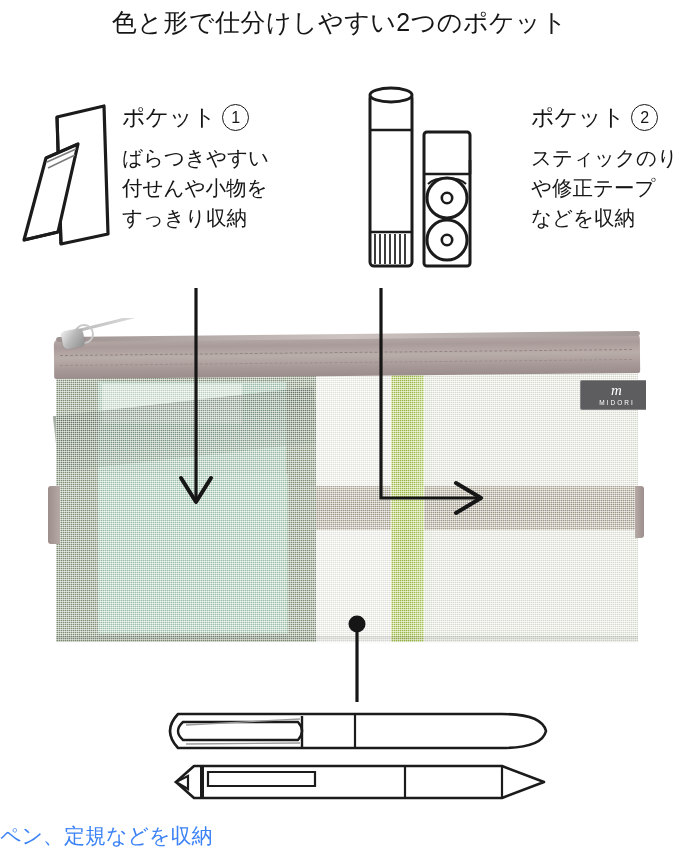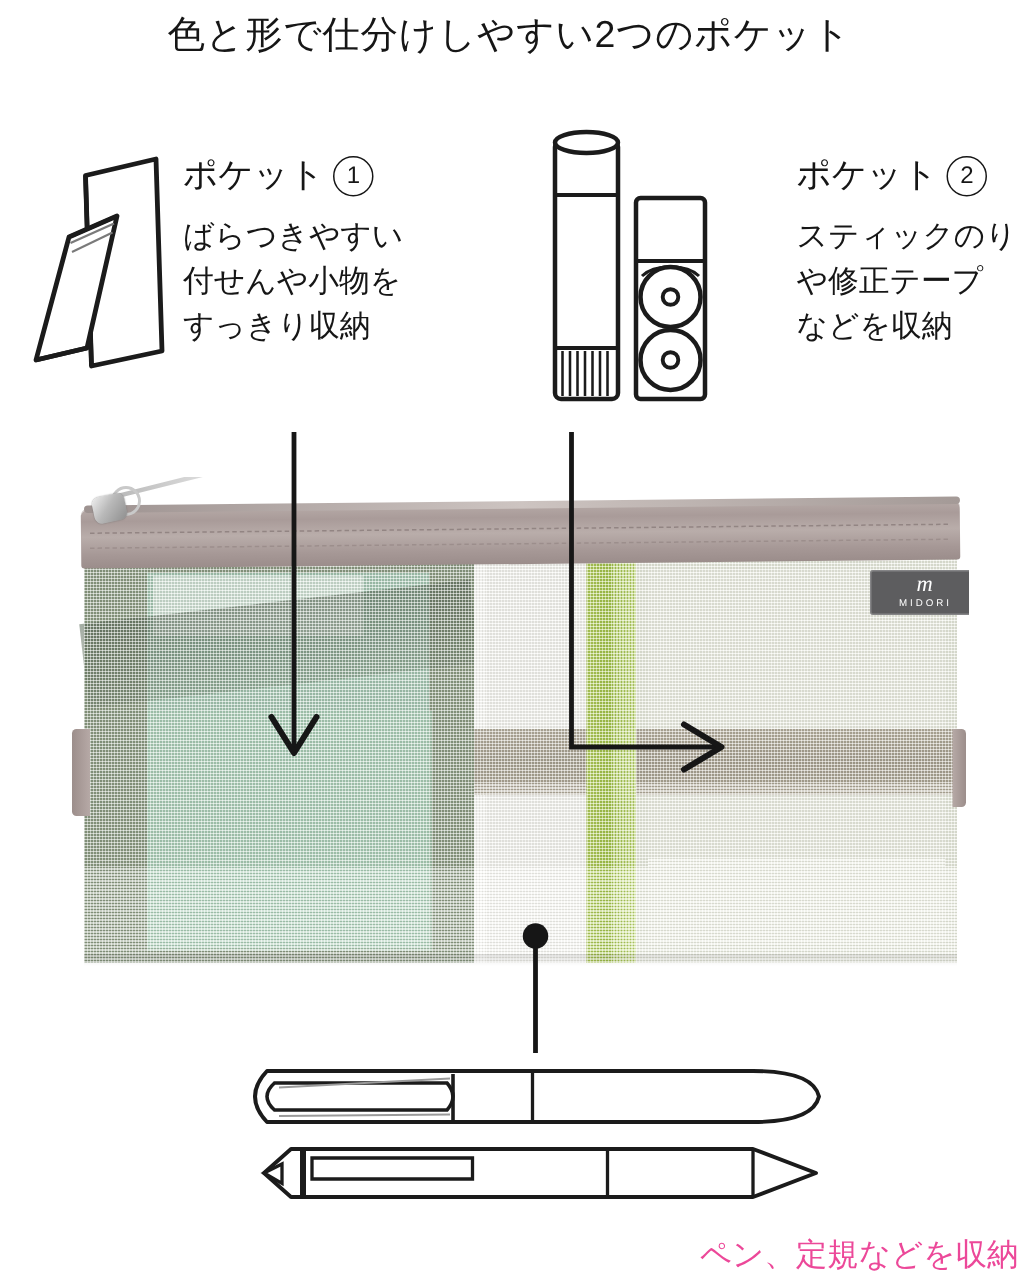--- a/index.html
+++ b/index.html
@@ -214,21 +214,21 @@
   .midori-t{
     font-size:6.5px;letter-spacing:2px;line-height:9px;
   }
 
   
   .overlay{position:absolute;left:0;top:0;width:679px;height:858px;pointer-events:none;}
 
   
   .caption{
     position:absolute;left:0;top:822px;width:679px;
-    text-align:right;font-size:21px;color:#ec4899;white-space:nowrap;
+    text-align:left;font-size:21px;color:#3b82f6;white-space:nowrap;
   }
 </style>
 </head>
 <body>
 
 <div class="stage">
 
   <div class="title">色と形で仕分けしやすい2つのポケット</div>
 
   <div class="art" id="art-notes">

